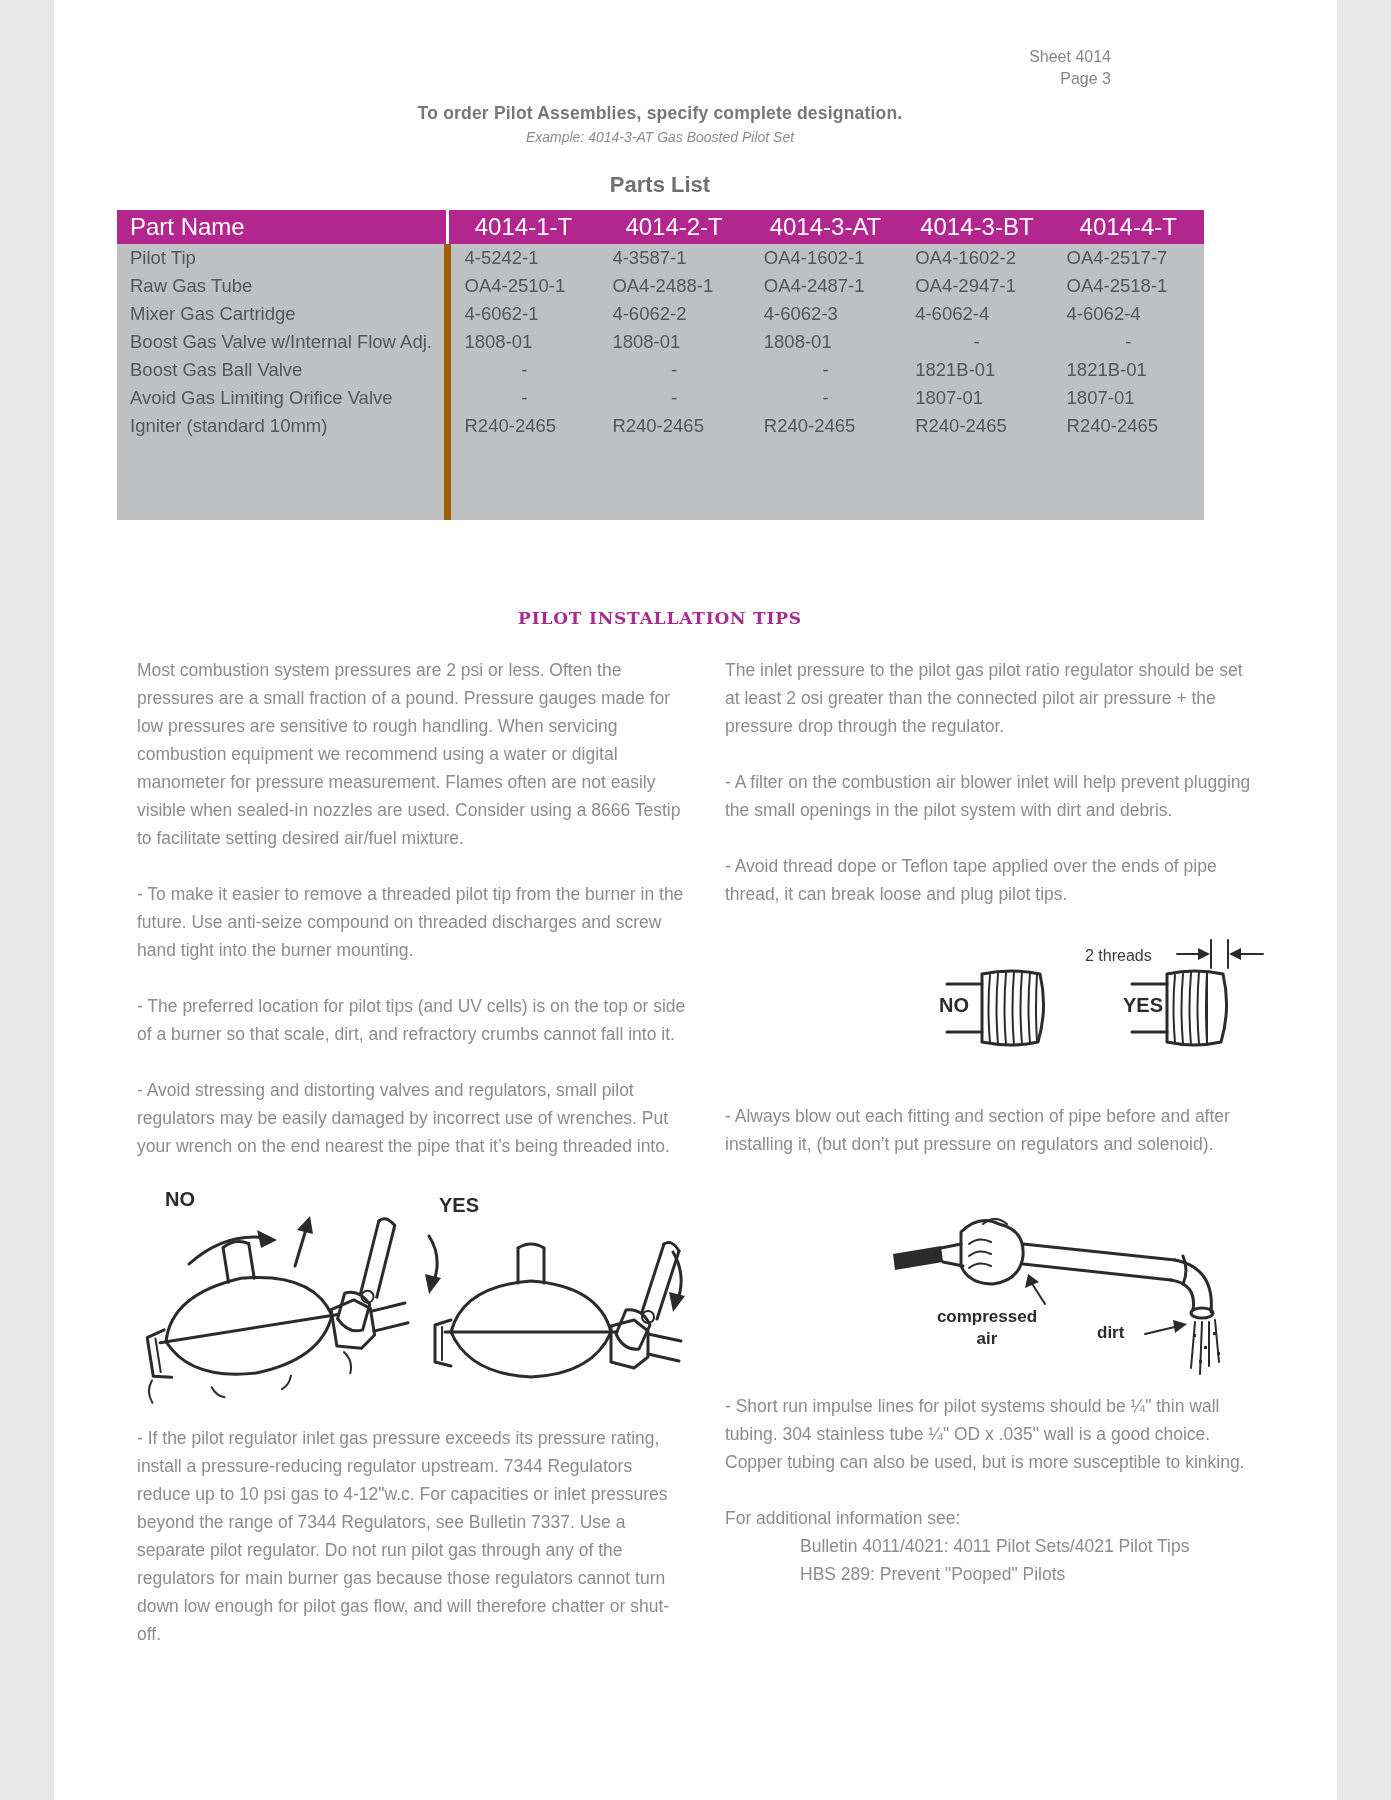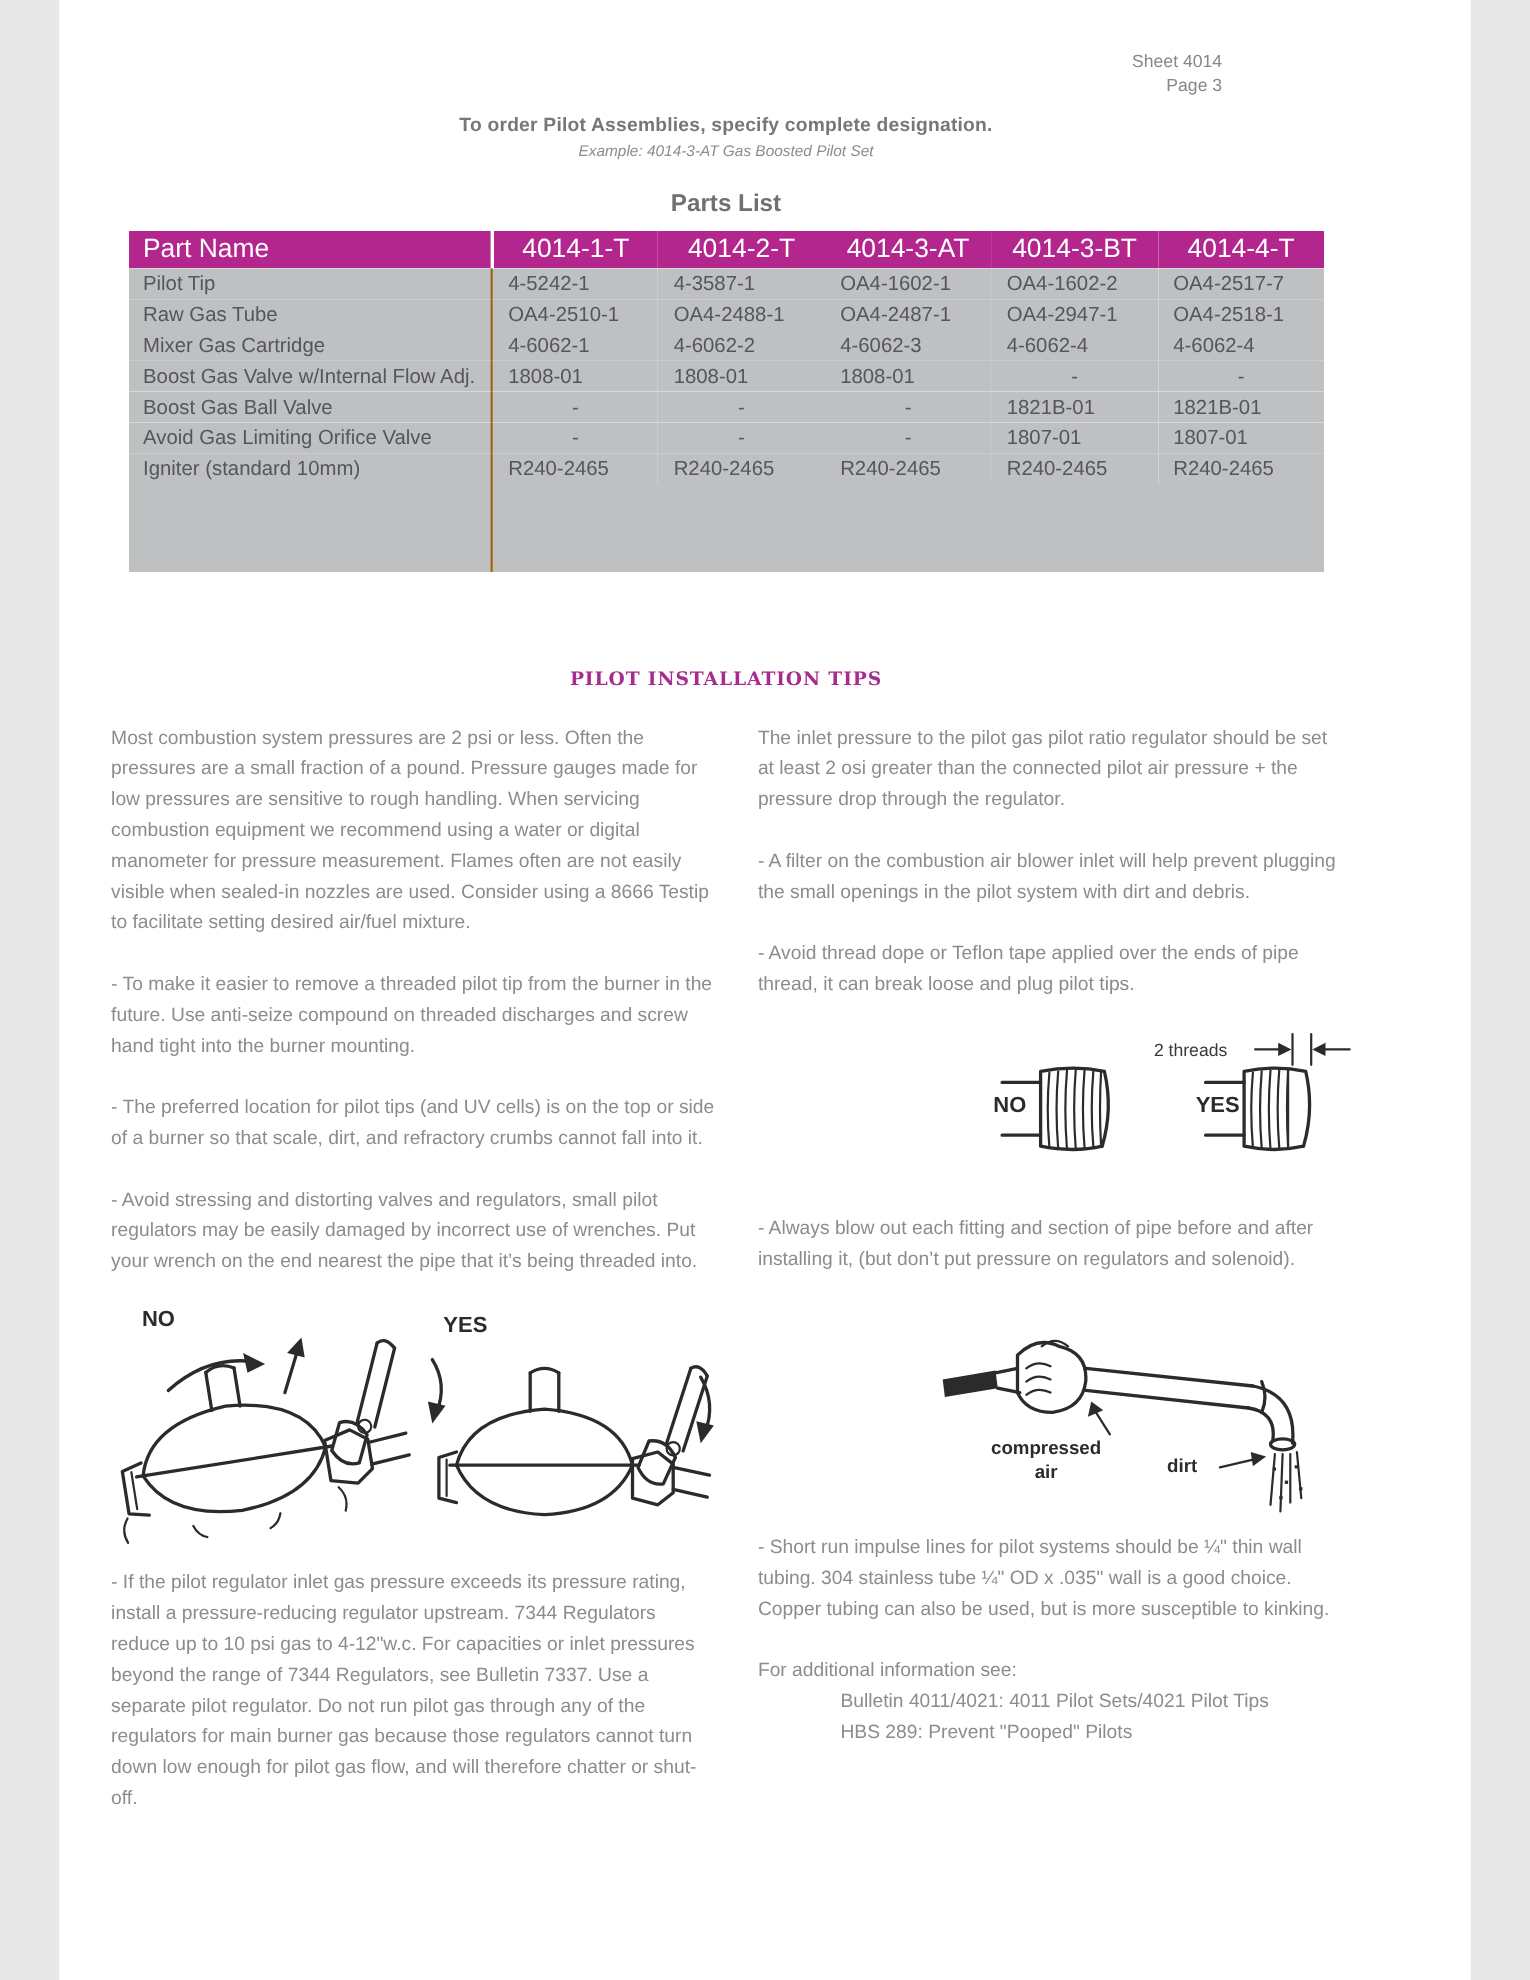--- a/index.html
+++ b/index.html
@@ -18,32 +18,32 @@
   
   .table-title { position:absolute; top:172px; left:47px; width:1118px; text-align:center;
                  font-size:22px; font-weight:bold; color:#6f7073; }
   .parts-wrap { position:absolute; top:210px; left:63px; }
   table.parts { border-collapse:collapse; table-layout:fixed; width:1087px; }
   table.parts th, table.parts td { font-weight:normal; overflow:hidden; white-space:nowrap; }
   table.parts thead th { background:#b3268e; color:#ffffff; font-size:24px; height:34px; text-align:center; }
   table.parts th.name-h { width:330px; text-align:left; padding-left:13px; border-right:3px solid #ffffff; }
   table.parts tbody { background:#bec0c2; }
   table.parts tbody td { height:28px; font-size:18.5px; color:#55565a; }
-  table.parts td.name { padding-left:13px; border-right:2px solid #a16207; }
+  table.parts td.name { padding-left:13px; border-right:7px solid #a16207; }
   table.parts td.val { text-align:left; padding-left:14px; }
   table.parts td.val.dash { text-align:center; padding-left:0; }
   table.parts tr.filler td { height:80px; }
 
   
   .tips-title { position:absolute; top:608px; left:47px; width:1118px; text-align:center;
                 font-family:"DejaVu Serif", serif; font-size:17px; font-weight:bold;
                 letter-spacing:.8px; color:#a82b90; }
   .columns { position:absolute; top:656px; left:47px; width:1118px; display:flex; gap:36px; }
   .col { font-size:17.5px; line-height:28px; color:#8a8c8f; }
-  .col.left  { width:552px; }
+  .col.left  { width:552px;margin-left:36px; }
   .col.right { width:530px; }
   .col p { margin:0 0 28px 0; }
 
   
   .illo { position:relative; }
   .illo svg { display:block; }
   .lab { position:absolute; font-weight:bold; color:#2b2b2b; font-size:20px; line-height:22px; }
   .illo-wrench  { width:560px; height:220px; margin:4px 0 16px 0; }
   .illo-threads { width:350px; height:140px; margin:12px 0 26px 212px; }
   .illo-air     { width:380px; height:192px; margin:10px 0 14px 158px; }

